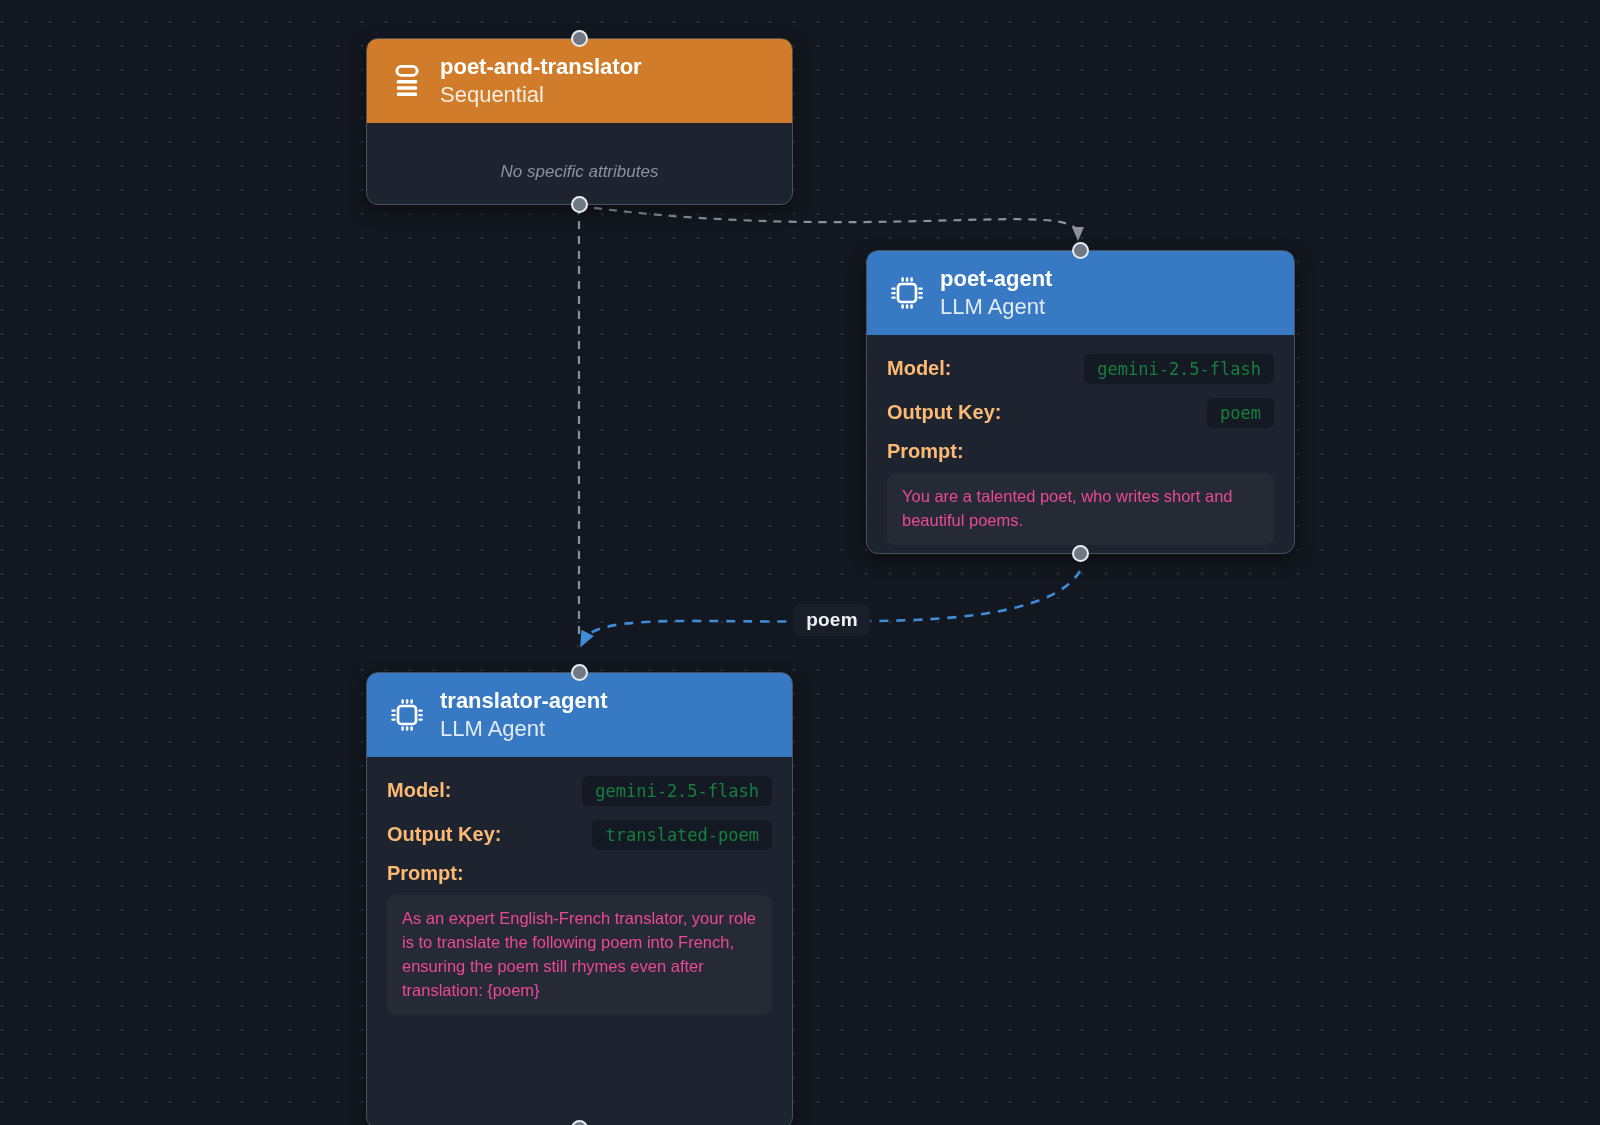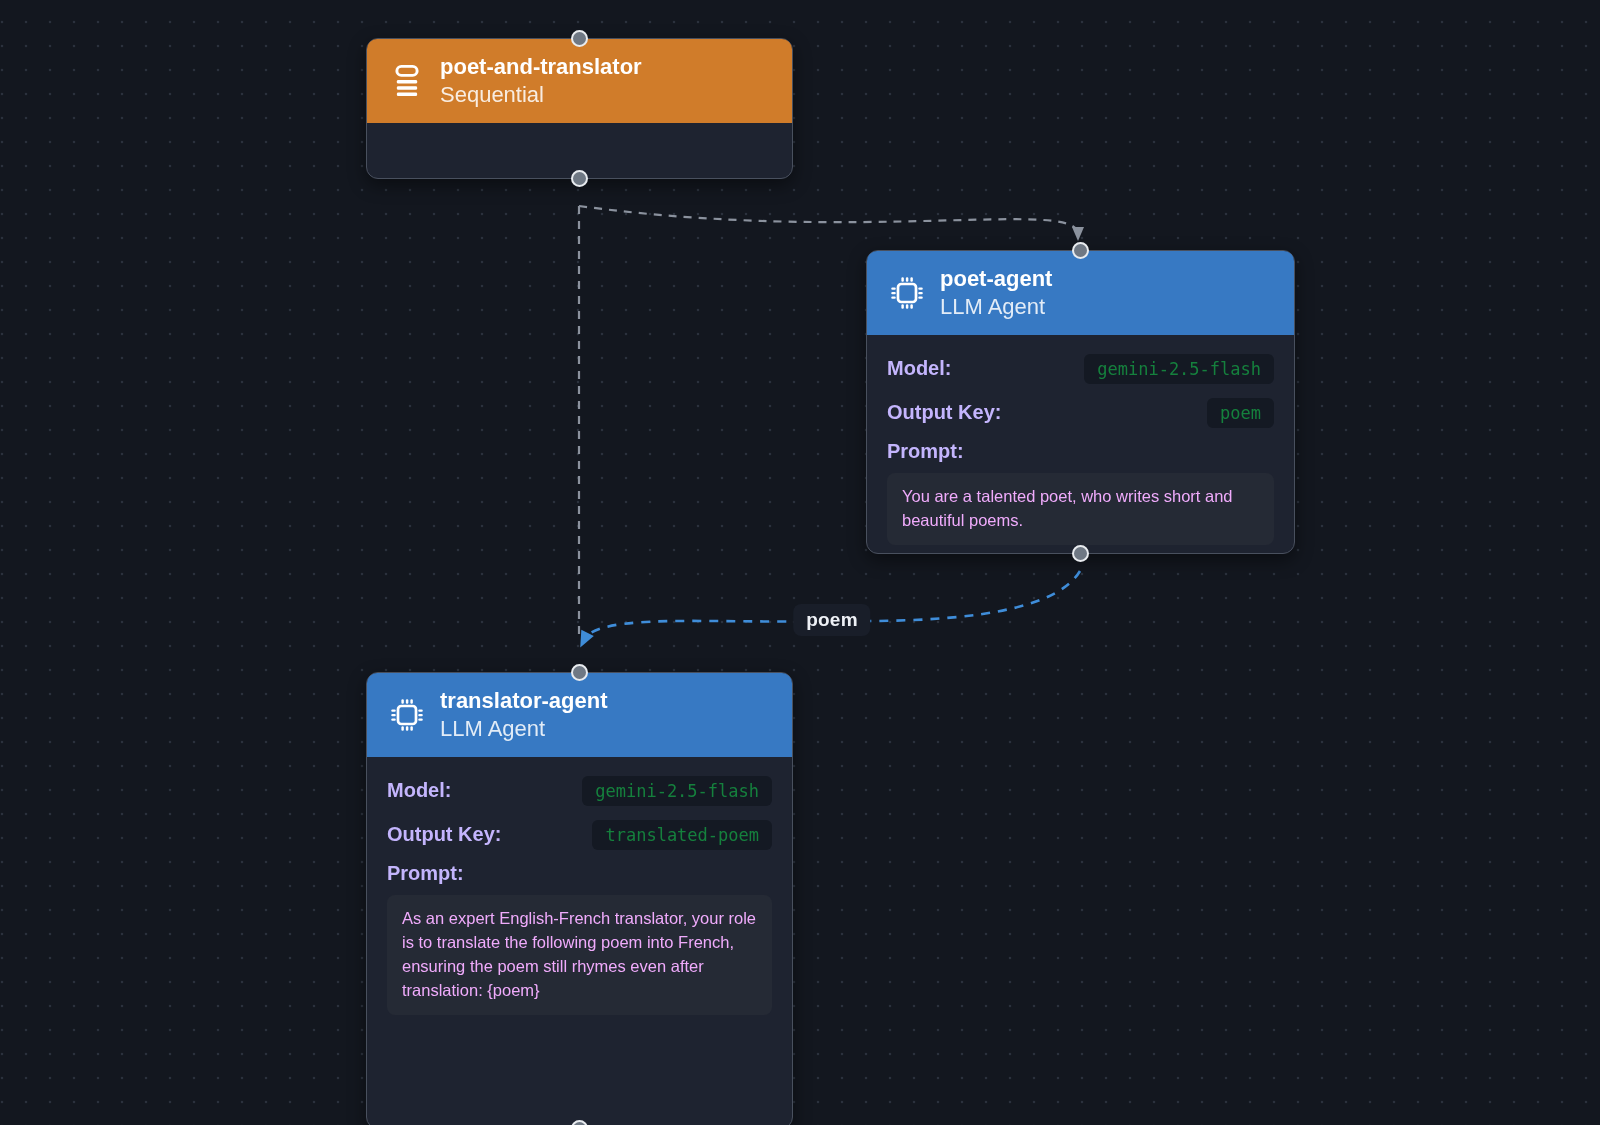--- a/index.html
+++ b/index.html
@@ -71,39 +71,39 @@
     padding: 22px 0;
   }
   .field-row {
     display: flex;
     justify-content: space-between;
     align-items: center;
     margin-bottom: 11px;
     min-height: 33px;
   }
   .field-label {
-    color: #c4b5fd;
+    color: #fdba74;
     font-size: 20px;
     font-weight: 600;
   }
   .pill {
     font-family: "DejaVu Sans Mono", "Liberation Mono", monospace;
     font-size: 17px;
     color: #15803d;
     background: #141923;
     padding: 5px 13px;
     border-radius: 6px;
     white-space: nowrap;
   }
   .prompt-label { margin-top: 7px; margin-bottom: 10px; }
   .prompt-box {
     background: #252a35;
     border-radius: 8px;
     padding: 12px 15px;
-    color: #f0abfc;
+    color: #ec4899;
     font-size: 16.5px;
     line-height: 1.45;
   }
 
   .handle {
     position: absolute;
     left: 50%;
     width: 17px; height: 17px;
     margin-left: -8.5px;
     border-radius: 50%;
@@ -129,35 +129,38 @@
         <path d="M2,3 L18.5,10 L2,17 Z" fill="#3f8dd9"></path>
       </marker>
     </defs>
     <path class="edge-gray" d="M 579 206 C 860 244 1078 198 1078 234" marker-end="url(#arrow-gray)"></path>
     <path class="edge-gray" d="M 579 206 L 579 640"></path>
     <path class="edge-blue" d="M 1080 571 C 1052 618 930 622 832 621 C 715 624 598 612 584 640" marker-end="url(#arrow-blue)"></path>
   </svg>
 
   <div class="edge-label" style="left:832px; top:620px;">poem</div>
 
-  <div class="node" style="left:366px; top:38px; width:427px; height:141px;">
+  <div class="node" style="left:366px; top:38px; width:427px; height:167px;">
     <div class="handle top"></div>
     <div class="node-header hdr-orange">
       <span class="node-icon">
         <svg width="36" height="36" viewBox="0 0 32 32">
           <rect x="7" y="3" width="18" height="8" rx="4" fill="none" stroke="#ffffff" stroke-width="2.6"></rect>
           <rect x="7" y="15" width="18" height="3.2" rx="1.2" fill="#ffffff"></rect>
           <rect x="7" y="20.6" width="18" height="3.2" rx="1.2" fill="#ffffff"></rect>
           <rect x="7" y="26.2" width="18" height="3.2" rx="1.2" fill="#ffffff"></rect>
         </svg>
       </span>
       <div class="hdr-text">
         <div class="node-title">poet-and-translator</div>
         <div class="node-subtitle">Sequential</div>
       </div>
+    </div>
+    <div class="node-body">
+      <div class="empty-note">No specific attributes</div>
     </div>
     <div class="handle bottom"></div>
   </div>
 
   <div class="node" style="left:866px; top:250px; width:429px; height:304px;">
     <div class="handle top"></div>
     <div class="node-header hdr-blue">
       <span class="node-icon">
         <svg width="36" height="36" viewBox="0 0 32 32">
           <rect x="8" y="8" width="16" height="16" rx="3" fill="none" stroke="#ffffff" stroke-width="2.4"></rect>

